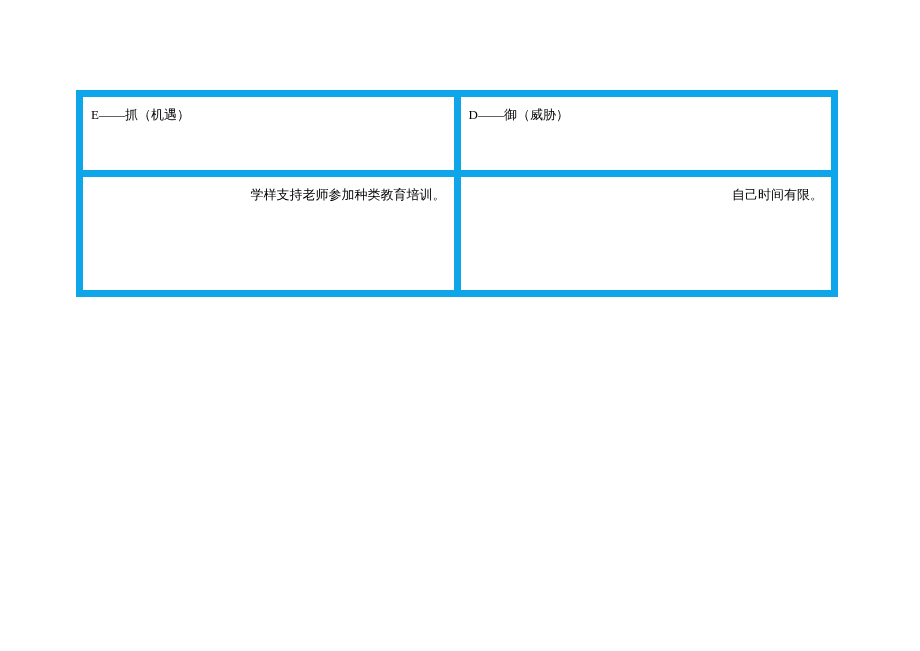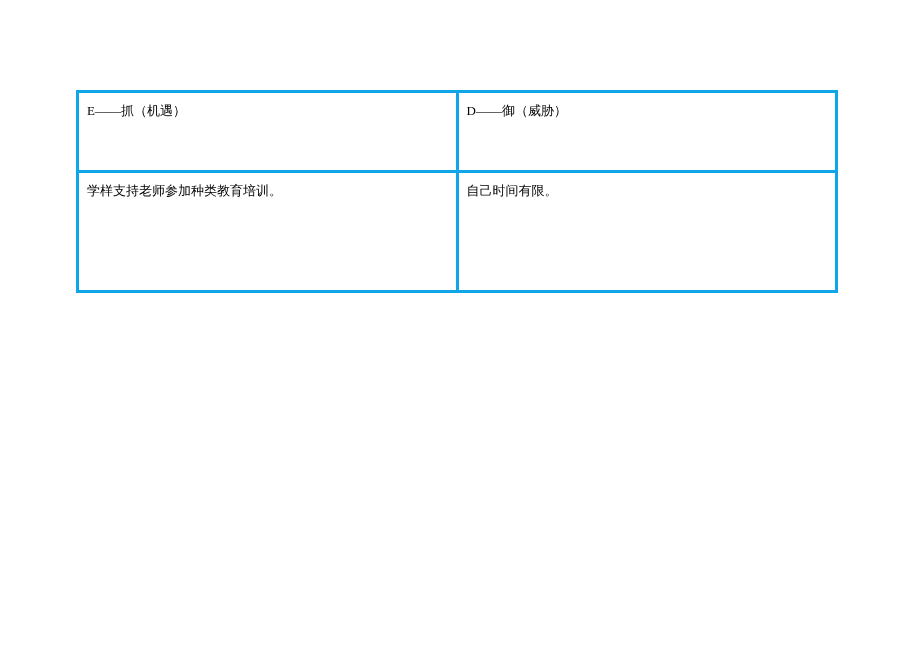--- a/index.html
+++ b/index.html
@@ -16,29 +16,30 @@
       color: #000000;
       padding-top: 90px;
       padding-left: 76px;
     }
     .table {
       border-collapse: collapse;
       width: 762px;
       border: 2px solid #000000;
     }
     .table td {
-      border: 3px solid #0ea5e9;
+      border: 7px solid #0ea5e9;
       vertical-align: top;
       padding: 9px 8px;
     }
     .header-row td {
       height: 80px;
     }
     .content-row td {
       height: 120px;
+      text-align: right;
     }
     .col-left {
       width: 381px;
     }
     .col-right {
       width: 381px;
       font-family: Liberation Serif, serif;
     }
   </style>
 </head>

